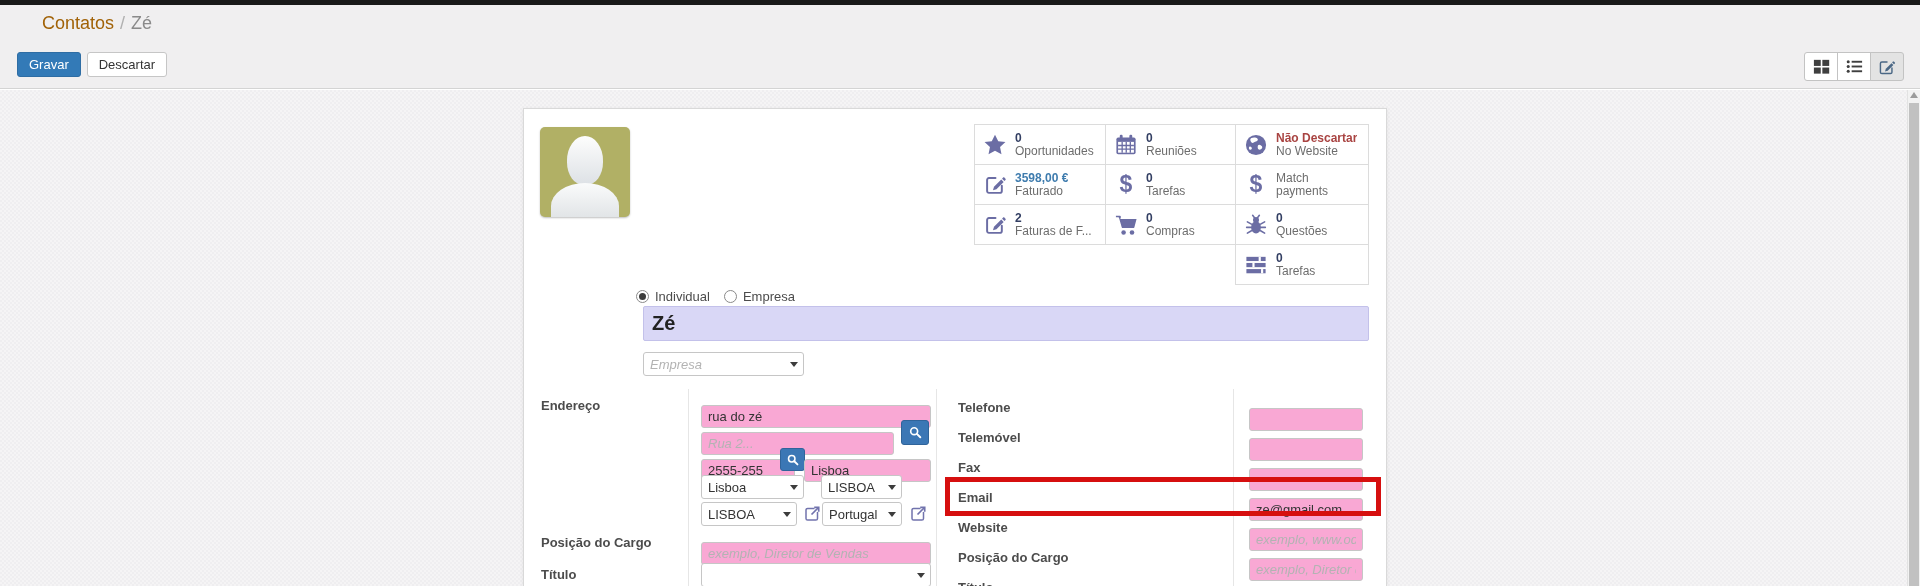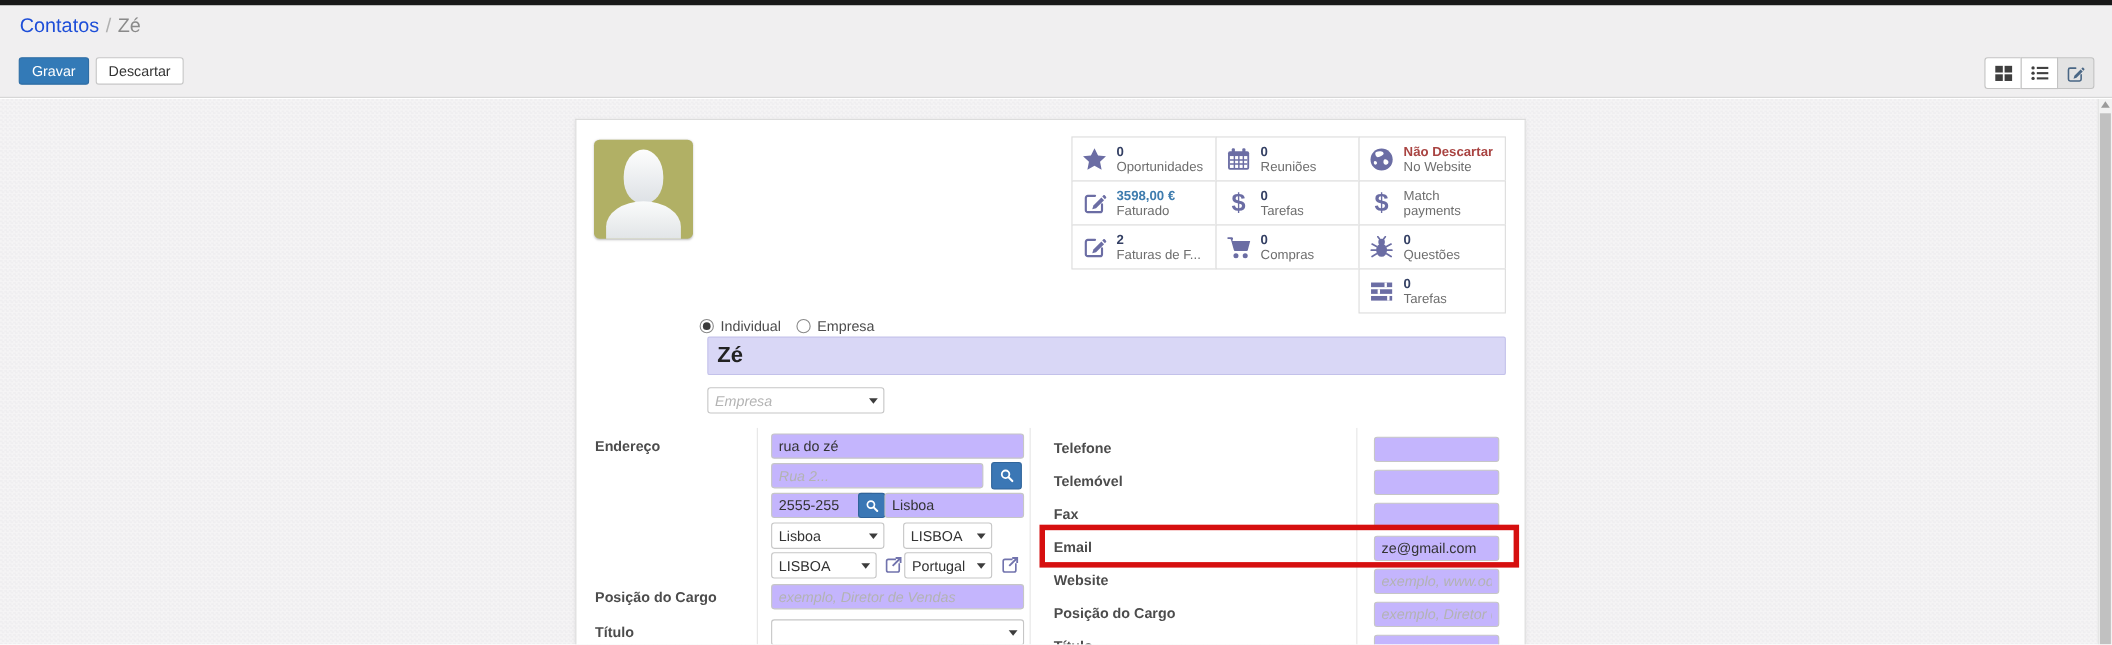--- a/index.html
+++ b/index.html
@@ -6,21 +6,21 @@
   .screen{position:relative;width:1920px;height:586px;overflow:hidden;
           font-family:"Liberation Sans",sans-serif;background:#fff;}
 
   
   .topbar{position:absolute;left:0;top:0;width:100%;height:5px;background:#191919;}
 
   
   .header{position:absolute;left:0;top:5px;width:100%;height:84px;background:#f0eff0;
           border-bottom:1px solid #d4d4d4;box-sizing:border-box;}
   .breadcrumb{position:absolute;left:18px;top:8px;font-size:18px;color:#8a8a8a;}
-  .bc-link{color:#1d4ed8;cursor:pointer;}
+  .bc-link{color:#a16207;cursor:pointer;margin-left:24px;}
   .bc-sep{color:#b0b0b0;margin:0 6px;}
   .actions{position:absolute;left:17px;top:47px;display:flex;gap:6px;}
   .btn{font:13px "Liberation Sans",sans-serif;border-radius:3px;padding:4px 11px;cursor:pointer;}
   .btn-primary{background:#337ab7;border:1px solid #2e6da4;color:#fff;}
   .btn-default{background:#fff;border:1px solid #c6c6c6;color:#333;}
   .vswitch{position:absolute;right:16px;top:47px;display:flex;}
   .vbtn{width:34px;height:29px;box-sizing:border-box;border:1px solid #c3c3c3;background:#fff;
         display:flex;align-items:center;justify-content:center;margin-left:-1px;cursor:pointer;}
   .vbtn:first-child{border-radius:3px 0 0 3px;}
   .vbtn:last-child{border-radius:0 3px 3px 0;}
@@ -63,21 +63,21 @@
   .stat-val{color:#333f63;font-weight:bold;}
   .stat-val.money{color:#3f7cae;}
   .stat-val.danger{color:#a94442;}
   .stat-val.muted{color:#6d6d6d;font-weight:normal;}
   .stat-lbl{color:#6d6d6d;}
   .dollar-glyph{font-size:23px;font-weight:bold;color:#6b6da4;line-height:23px;}
 
   
   .flabel{position:absolute;font-size:13px;font-weight:bold;color:#4c4c4c;white-space:nowrap;}
   input.txt{position:absolute;height:23px;box-sizing:border-box;border:1px solid #c6c6c6;border-radius:3px;
-            padding:2px 6px;font:13px "Liberation Sans",sans-serif;color:#333;background:#c4b5fd;outline:none;}
+            padding:2px 6px;font:13px "Liberation Sans",sans-serif;color:#333;background:#f9a8d4;outline:none;margin-top:11px;}
   input.txt::placeholder{color:#b3b3b3;font-style:italic;opacity:1;}
   .fselect{position:absolute;height:24px;box-sizing:border-box;border:1px solid #c6c6c6;border-radius:3px;
            background:#fff;font-size:13px;color:#333;padding:4px 18px 3px 6px;overflow:hidden;
            white-space:nowrap;cursor:pointer;}
   .fselect .ph{color:#b3b3b3;font-style:italic;}
   .caret{position:absolute;right:5px;top:9px;width:0;height:0;border-left:4px solid transparent;
          border-right:4px solid transparent;border-top:5px solid #3c3c3c;}
   .sbtn{position:absolute;box-sizing:border-box;background:#3b77b5;border:1px solid #30649a;border-radius:3px;
         display:flex;align-items:center;justify-content:center;cursor:pointer;}
   .extlink{position:absolute;width:20px;height:20px;cursor:pointer;}

